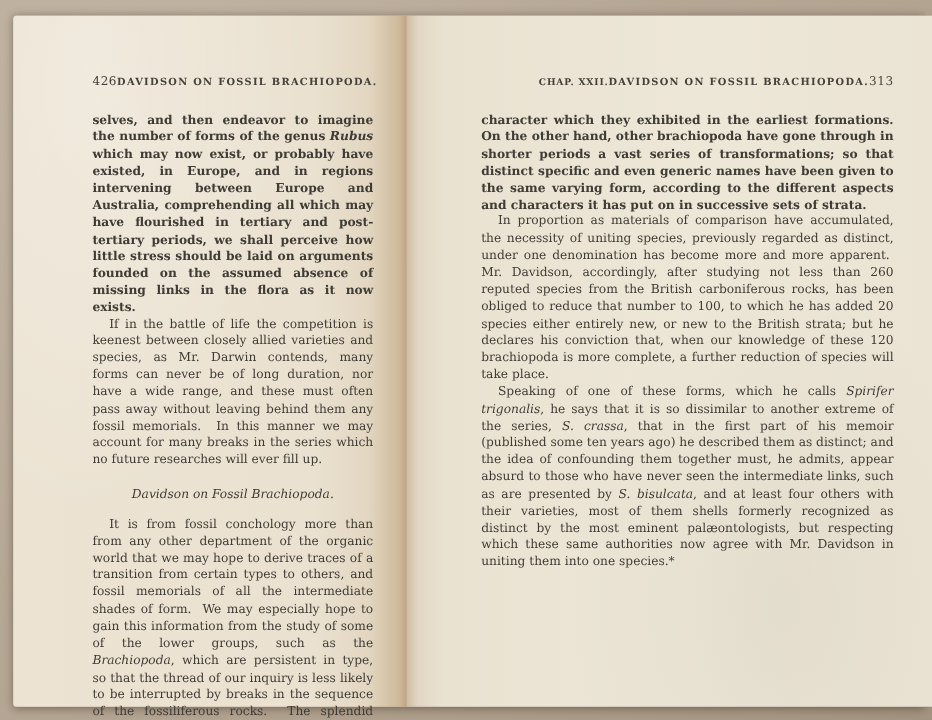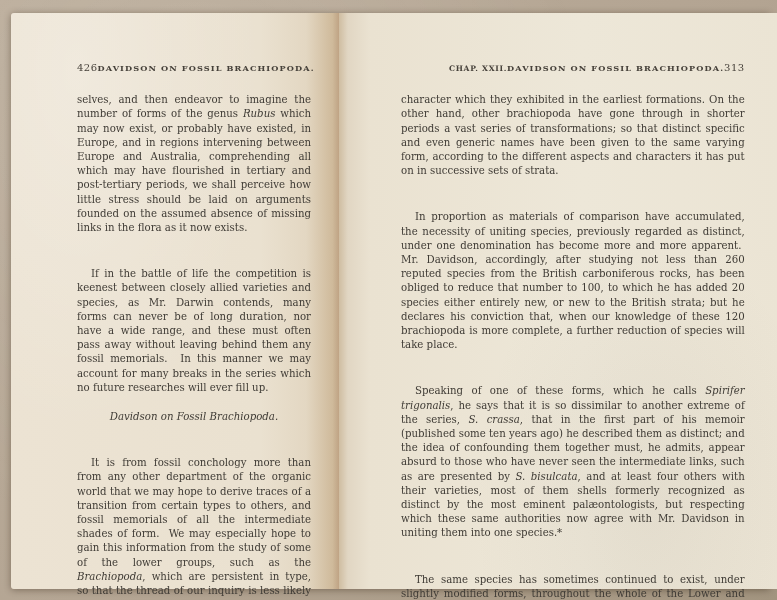--- a/index.html
+++ b/index.html
@@ -65,22 +65,22 @@
     letter-spacing: 1.1px;
   }
   .chapter-label {
     font-size: 7.6px;
     font-weight: 700;
     letter-spacing: 0.7px;
     margin-left: 48px;
   }
   .text-block { text-align: justify; }
   .para { margin: 0; text-align: justify; }
-  .para.indent { text-indent: 14px; margin-top: 32px; }
-  .para.continuation { text-indent: 0; }
+  .para.indent { text-indent: 14px; }
+  .para.continuation { text-indent: 0; font-weight: bold; }
   .para.heading {
     text-align: center;
     text-indent: 0;
     font-style: italic;
     margin: 15px 0 10px 0;
   }
 </style>
 </head>
 <body>
 
@@ -105,18 +105,17 @@
   <div class="page right">
     <div class="running-head">
       <span class="chapter-label">CHAP. XXII.</span>
       <span class="running-title">DAVIDSON ON FOSSIL BRACHIOPODA.</span>
       <span class="page-number">313</span>
     </div>
     <div class="text-block">
         <p class="para continuation">character which they exhibited in the earliest formations. On the other hand, other brachiopoda have gone through in shorter periods a vast series of transformations; so that distinct specific and even generic names have been given to the same varying form, according to the different aspects and characters it has put on in successive sets of strata.</p>
         <p class="para indent">In proportion as materials of comparison have accumulated, the necessity of uniting species, previously regarded as distinct, under one denomination has become more and more apparent.&nbsp; Mr. Davidson, accordingly, after studying not less than 260 reputed species from the British carboniferous rocks, has been obliged to reduce that number to 100, to which he has added 20 species either entirely new, or new to the British strata; but he declares his conviction that, when our knowledge of these 120 brachiopoda is more complete, a further reduction of species will take place.</p>
         <p class="para indent">Speaking of one of these forms, which he calls <i>Spirifer trigonalis</i>, he says that it is so dissimilar to another extreme of the series, <i>S. crassa</i>, that in the first part of his memoir (published some ten years ago) he described them as distinct; and the idea of confounding them together must, he admits, appear absurd to those who have never seen the intermediate links, such as are presented by <i>S. bisulcata</i>, and at least four others with their varieties, most of them shells formerly recognized as distinct by the most eminent palæontologists, but respecting which these same authorities now agree with Mr. Davidson in uniting them into one species.*</p>
-        <p class="para indent">The same species has sometimes continued to exist, under slightly modified forms, throughout the whole of the Lower and Upper Silurian as well as the entire Devonian and Carboniferous periods, as in the case of the shell generally</p>
       </div>
 
   </div>
 
 </div>
 
 </body></html>

